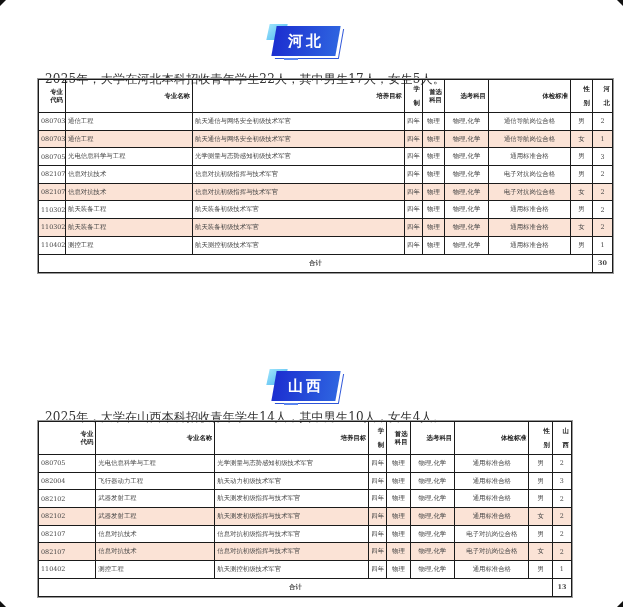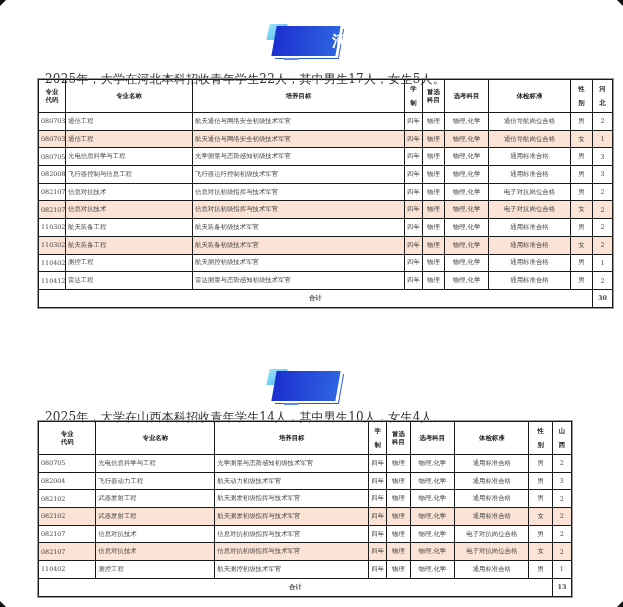--- a/index.html
+++ b/index.html
@@ -13,28 +13,28 @@
   .corner.bl { left:0; bottom:0; border-bottom:6px solid #111; border-right:6px solid transparent; }
   .corner.br { right:0; bottom:0; border-bottom:6px solid #111; border-left:6px solid transparent; }
 
   .badge { position:absolute; width:90px; height:48px; }
   .badge .accent { position:absolute; left:12px; top:12px; width:18px; height:16px;
     background:linear-gradient(135deg,#9be3fb,#4fb8f0); transform:skewX(-12deg); }
   .badge .plate { position:absolute; left:18px; top:14px; width:64px; height:30px;
     background:linear-gradient(90deg,#1c2fd0,#2e64e0); transform:skewX(-10deg);
     box-shadow:3px 2px 0 0 #fff, 4px 3px 0 0 #2d55d9; }
   .badge .txt { position:absolute; left:18px; top:14px; width:64px; height:30px; line-height:30px;
-    text-align:center; color:#fff; font-family:"DejaVu Sans", sans-serif; font-weight:bold; font-size:15px; letter-spacing:3px;padding-left:44px; }
+    text-align:center; color:#fff; font-family:"DejaVu Sans", sans-serif; font-weight:bold; font-size:15px; letter-spacing:3px; }
   .badge .under { position:absolute; left:28px; top:46px; width:14px; height:2px; background:#5a86f0; }
 
   .intro { position:absolute; left:45px; font-size:12px; color:#333; white-space:nowrap; letter-spacing:0.2px; }
 
   table.t { position:absolute; border-collapse:collapse; font-size:6.4px; table-layout:fixed; }
   table.t td, table.t th { border:1px solid #1a1a1a; padding:0 2px; white-space:nowrap; overflow:hidden; }
-  table.t th { font-family:"DejaVu Sans", sans-serif; font-weight:bold; font-size:6.4px; text-align:center; line-height:1.25; }
+  table.t th { font-family:"DejaVu Sans", sans-serif; font-weight:bold; font-size:6.4px; text-align:right; line-height:1.25; }
   table.t td { height:16.7px; color:#444; }
   table.t tr.hl td { background:#fbe3d6; }
   table.t td.c { text-align:center; }
   table.t td.l { text-align:left; }
   table.t tr.total td { height:17px;margin-top:48px; }
   table.t .vt span { display:block; line-height:14px; }
   table.t { outline:1px solid #999; }
 </style>
 </head>
 <body>
@@ -114,31 +114,20 @@
         <td class="l">光电信息科学与工程</td>
         <td class="l">光学测量与态势感知初级技术军官</td>
         <td class="c">四年</td>
         <td class="c">物理</td>
         <td class="c">物理,化学</td>
         <td class="c">通用标准合格</td>
         <td class="c">男</td>
         <td class="c">3</td>
       </tr>
       <tr>
-        <td class="l">082008</td>
-        <td class="l">飞行器控制与信息工程</td>
-        <td class="l">飞行器运行控制初级技术军官</td>
-        <td class="c">四年</td>
-        <td class="c">物理</td>
-        <td class="c">物理,化学</td>
-        <td class="c">通用标准合格</td>
-        <td class="c">男</td>
-        <td class="c">3</td>
-      </tr>
-      <tr>
         <td class="l">082107</td>
         <td class="l">信息对抗技术</td>
         <td class="l">信息对抗初级指挥与技术军官</td>
         <td class="c">四年</td>
         <td class="c">物理</td>
         <td class="c">物理,化学</td>
         <td class="c">电子对抗岗位合格</td>
         <td class="c">男</td>
         <td class="c">2</td>
       </tr>
@@ -179,41 +168,31 @@
         <td class="l">110402</td>
         <td class="l">测控工程</td>
         <td class="l">航天测控初级技术军官</td>
         <td class="c">四年</td>
         <td class="c">物理</td>
         <td class="c">物理,化学</td>
         <td class="c">通用标准合格</td>
         <td class="c">男</td>
         <td class="c">1</td>
       </tr>
-      <tr>
-        <td class="l">110412</td>
-        <td class="l">雷达工程</td>
-        <td class="l">雷达测量与态势感知初级技术军官</td>
-        <td class="c">四年</td>
-        <td class="c">物理</td>
-        <td class="c">物理,化学</td>
-        <td class="c">通用标准合格</td>
-        <td class="c">男</td>
-        <td class="c">2</td>
-      </tr>
       <tr class="total">
         <td colspan="8" class="c" style="font-family: &quot;DejaVu Sans&quot;, sans-serif; font-weight: bold;">合计</td>
         <td class="c" style="font-weight: bold;">30</td>
       </tr>
     </tbody>
 </table>
 
 <div class="badge" style="left:256px; top:357px;">
   <div class="accent"></div>
   <div class="plate"></div>
+  <div class="txt">山西</div>
   <div class="under"></div>
 </div>
 <div class="intro" style="top:409px;">2025年，大学在山西本科招收青年学生14人，其中男生10人，女生4人。</div>
 
 <table class="t" id="tbl1" style="left:38px; top:421px; width:534px;">
   <colgroup>
     <col style="width:54px">
       <col style="width:112px">
       <col style="width:145px">
       <col style="width:17px">

